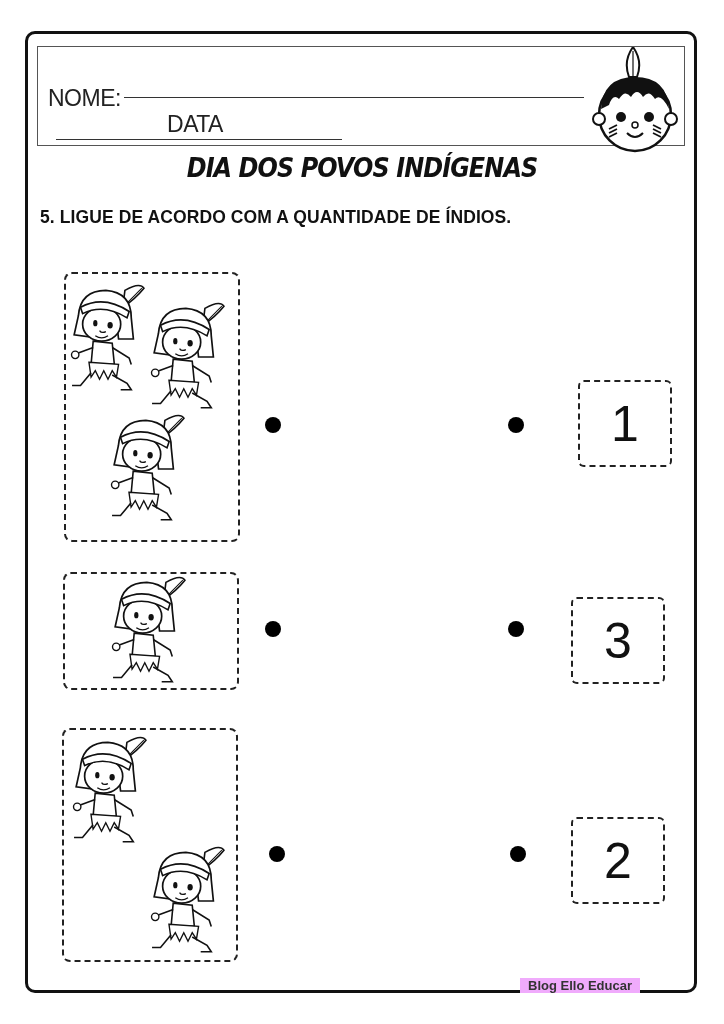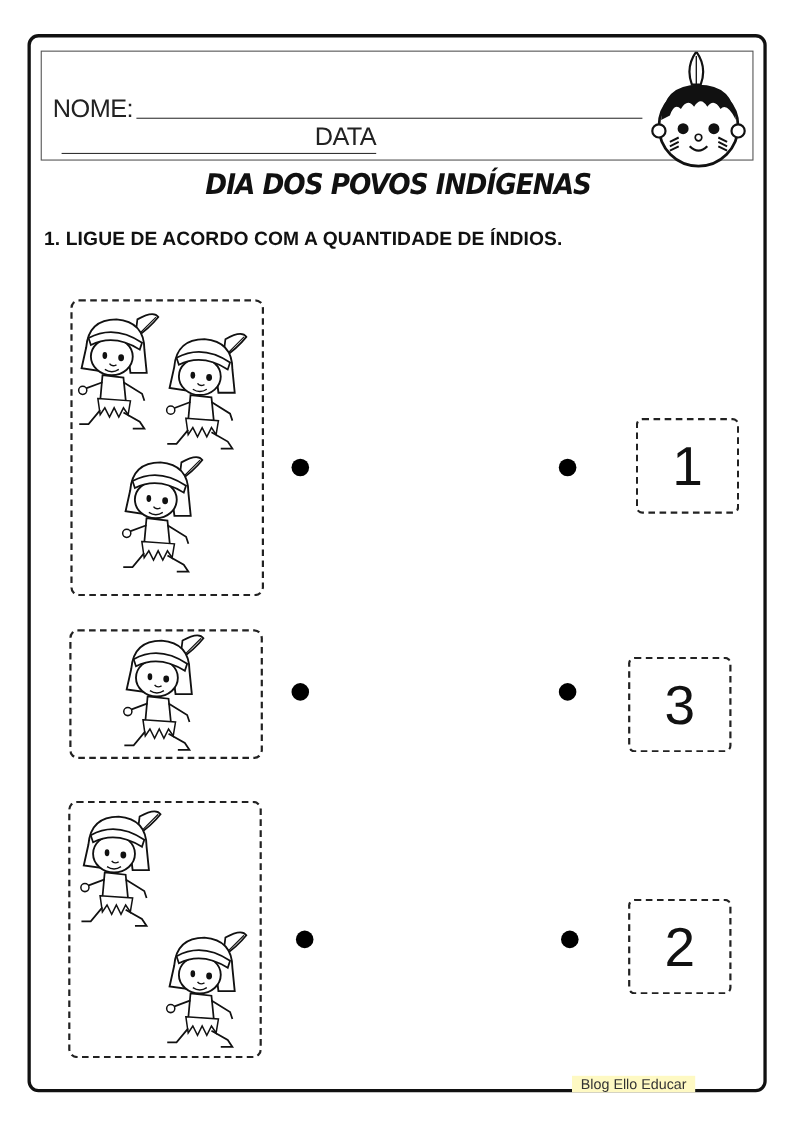--- a/index.html
+++ b/index.html
@@ -1,27 +1,27 @@
 <!DOCTYPE html>
 <html><head>
 <meta charset="utf-8">
 <style>
   html,body{margin:0;padding:0;background:#fff;}
   body{width:724px;height:1024px;position:relative;overflow:hidden;font-family:"Liberation Sans",sans-serif;color:#111;}
   .page-frame{position:absolute;left:25px;top:31px;width:672px;height:962px;border:3px solid #111;border-radius:10px;box-sizing:border-box;}
   .header-box{position:absolute;left:37px;top:46px;width:648px;height:100px;border:1.5px solid #555;box-sizing:border-box;}
-  .field-row{position:absolute;left:10px;display:flex;align-items:flex-end;font-size:23px;color:#222;letter-spacing:-0.5px;}
+  .field-row{position:absolute;left:10px;display:flex;align-items:center;font-size:23px;color:#222;letter-spacing:-0.5px;}
   .field-row .line{border-bottom:1.5px solid #333;height:1px;margin-left:3px;margin-bottom:4px;}
   .mascot{position:absolute;left:547px;top:0px;width:100px;height:108px;}
   .title{position:absolute;left:0;width:724px;top:153px;text-align:center;font-family:"DejaVu Sans",sans-serif;font-weight:bold;font-style:italic;font-size:26px;letter-spacing:-1px;transform:scaleX(0.92);}
   .instruction{position:absolute;left:40px;top:207px;font-weight:bold;font-size:17.5px;letter-spacing:0.1px;}
   .pic-box{position:absolute;border:2.5px dashed #222;border-radius:8px;box-sizing:border-box;}
   .num-box{position:absolute;border:2.5px dashed #222;border-radius:6px;box-sizing:border-box;display:flex;align-items:center;justify-content:center;font-size:50px;}
   .dot{position:absolute;width:16px;height:16px;border-radius:50%;background:#000;}
-  .footer{position:absolute;top:978px;left:520px;font-weight:normal;font-size:13px;color:#333;background:#fef9c3;padding:0 8px;}
+  .footer{position:absolute;top:978px;left:520px;font-weight:bold;font-size:13px;color:#333;background:#f0abfc;padding:0 8px;}
   .kid{position:absolute;}
 </style>
 </head>
 <body>
 
 <svg width="0" height="0" style="position:absolute">
   <defs>
     <g id="kid">
 
       <path d="M52 6 Q66 -2 70 4 Q62 14 50 22 Z" fill="#fff" stroke="#111" stroke-width="1.5"></path>
@@ -73,21 +73,21 @@
     <circle cx="36" cy="70" r="5" fill="#111"></circle>
     <circle cx="64" cy="70" r="5" fill="#111"></circle>
     <circle cx="50" cy="78" r="3" fill="#fff" stroke="#111" stroke-width="1.5"></circle>
     <path d="M42 86 Q50 94 58 86" fill="none" stroke="#111" stroke-width="2"></path>
     <path d="M24 82 L32 78 M24 86 L32 82 M24 90 L32 86" stroke="#111" stroke-width="1.8"></path>
     <path d="M68 78 L76 82 M68 82 L76 86 M68 86 L76 90" stroke="#111" stroke-width="1.8"></path>
   </svg>
 </div>
 
 <div class="title">DIA DOS POVOS INDÍGENAS</div>
-<div class="instruction">1. LIGUE DE ACORDO COM A QUANTIDADE DE ÍNDIOS.</div>
+<div class="instruction">5. LIGUE DE ACORDO COM A QUANTIDADE DE ÍNDIOS.</div>
 
 <div class="pic-box" style="left:64px;top:272px;width:176px;height:270px;">
   <svg class="kid" style="left:2px;top:10px;" width="80" height="110" viewBox="0 0 72 104">
       <use href="#kid"></use>
     </svg>
   <svg class="kid" style="left:82px;top:28px;" width="80" height="110" viewBox="0 0 72 104">
       <use href="#kid"></use>
     </svg>
   <svg class="kid" style="left:42px;top:140px;" width="80" height="110" viewBox="0 0 72 104">
       <use href="#kid"></use>

